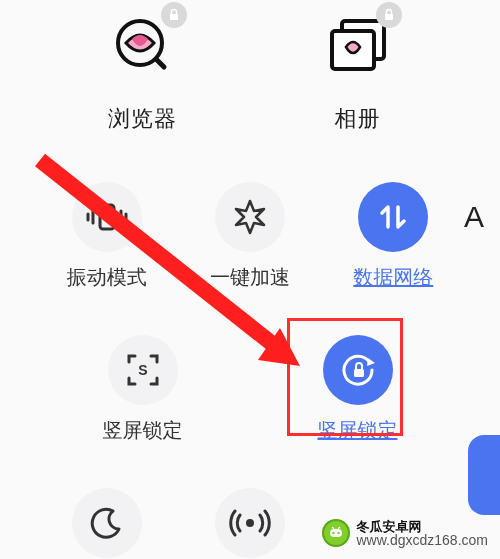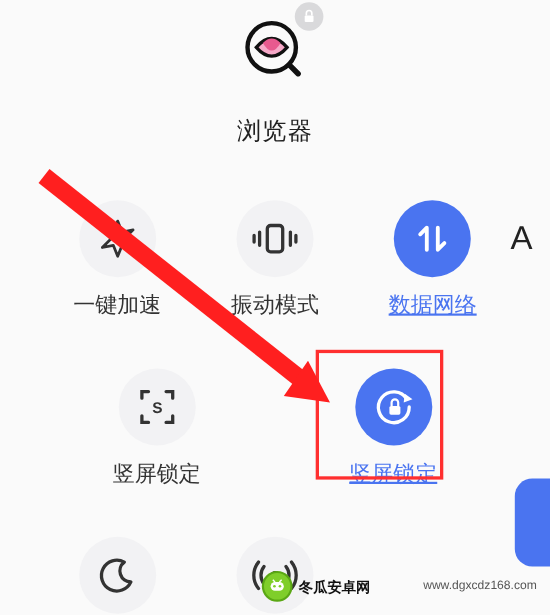--- a/index.html
+++ b/index.html
@@ -99,23 +99,23 @@
     display: flex;
     align-items: center;
     gap: 6px;
   }
   .wm-logo {
     width: 28px; height: 28px; border-radius: 50%;
     background: #7fce2a;
     display: flex; align-items: center; justify-content: center;
     border: 2px solid #5aa714;
   }
-  .wm-text { display: flex; flex-direction: row; line-height: 1; gap: 48px; }
+  .wm-text { display: flex; flex-direction: column; line-height: 1; }
   .wm-cn { font-size: 13px; font-weight: 700; color: #111; }
-  .wm-url { font-size: 11px; color: #555; }
+  .wm-url { font-size: 14px; color: #555; }
 </style>
 </head>
 <body>
 
 <div class="grid-row app-row">
 
   <div class="app-item">
     <div class="app-icon">
       <svg width="62" height="62" viewBox="0 0 62 62">
         <circle cx="28" cy="28" r="22" fill="none" stroke="#111" stroke-width="4"></circle>
@@ -127,43 +127,59 @@
         <svg width="14" height="14" viewBox="0 0 14 14">
             <rect x="3" y="6" width="8" height="6" rx="1" fill="#fff"></rect>
             <path d="M4.5 6 V4 a2.5 2.5 0 0 1 5 0 V6" fill="none" stroke="#fff" stroke-width="1.5"></path>
           </svg>
       </div>
     </div>
     <div class="app-label">浏览器</div>
   </div>
 
 
+  <div class="app-item">
+    <div class="app-icon">
+      <svg width="68" height="62" viewBox="0 0 68 62">
+        <rect x="18" y="6" width="42" height="38" rx="3" fill="#fff" stroke="#111" stroke-width="4"></rect>
+        <rect x="8" y="16" width="42" height="38" rx="3" fill="#fff" stroke="#111" stroke-width="4"></rect>
+        <path d="M22 32 Q29 22 36 32 Q29 44 22 32 Z" fill="#f6a9c8" stroke="#111" stroke-width="2.5"></path>
+      </svg>
+      <div class="lock-badge">
+        <svg width="14" height="14" viewBox="0 0 14 14">
+            <rect x="3" y="6" width="8" height="6" rx="1" fill="#fff"></rect>
+            <path d="M4.5 6 V4 a2.5 2.5 0 0 1 5 0 V6" fill="none" stroke="#fff" stroke-width="1.5"></path>
+          </svg>
+      </div>
+    </div>
+    <div class="app-label">相册</div>
+  </div>
 
 </div>
 
 <div class="qs-section">
 
   <div class="grid-row qs-row">
-    <div class="qs-item">
-      <div class="qs-icon">
-        <svg width="40" height="40" viewBox="0 0 40 40">
-            <path d="M20 4 L24 14 L34 12 L26 20 L34 28 L24 26 L20 36 L16 26 L6 28 L14 20 L6 12 L16 14 Z" fill="none" stroke="#333" stroke-width="2.5" stroke-linejoin="round"></path>
-          </svg>
-      </div>
-      <div class="qs-label">一键加速</div>
-    </div>
     <div class="qs-item">
       <div class="qs-icon">
         <svg width="44" height="32" viewBox="0 0 44 32">
             <rect x="15" y="4" width="14" height="24" rx="3" fill="none" stroke="#333" stroke-width="3"></rect>
             <path d="M8 10 L8 22 M3 13 L3 19" stroke="#333" stroke-width="3" stroke-linecap="round"></path>
             <path d="M36 10 L36 22 M41 13 L41 19" stroke="#333" stroke-width="3" stroke-linecap="round"></path>
           </svg>
       </div>
       <div class="qs-label">振动模式</div>
+    </div>
+    <div class="qs-item">
+      <div class="qs-icon">
+        <svg width="40" height="40" viewBox="0 0 40 40">
+            <path d="M20 4 L24 14 L34 12 L26 20 L34 28 L24 26 L20 36 L16 26 L6 28 L14 20 L6 12 L16 14 Z" fill="none" stroke="#333" stroke-width="2.5" stroke-linejoin="round"></path>
+          </svg>
+      </div>
+      <div class="qs-label">一键加速</div>
     </div>
     <div class="qs-item">
       <div class="qs-icon active">
         <svg width="36" height="36" viewBox="0 0 36 36">
             <path d="M13 28 L13 8 L7 14 M23 8 L23 28 L29 22" fill="none" stroke="#fff" stroke-width="3.5" stroke-linecap="round" stroke-linejoin="round"></path>
           </svg>
       </div>
       <div class="qs-label active">数据网络</div>
     </div>
   </div>

